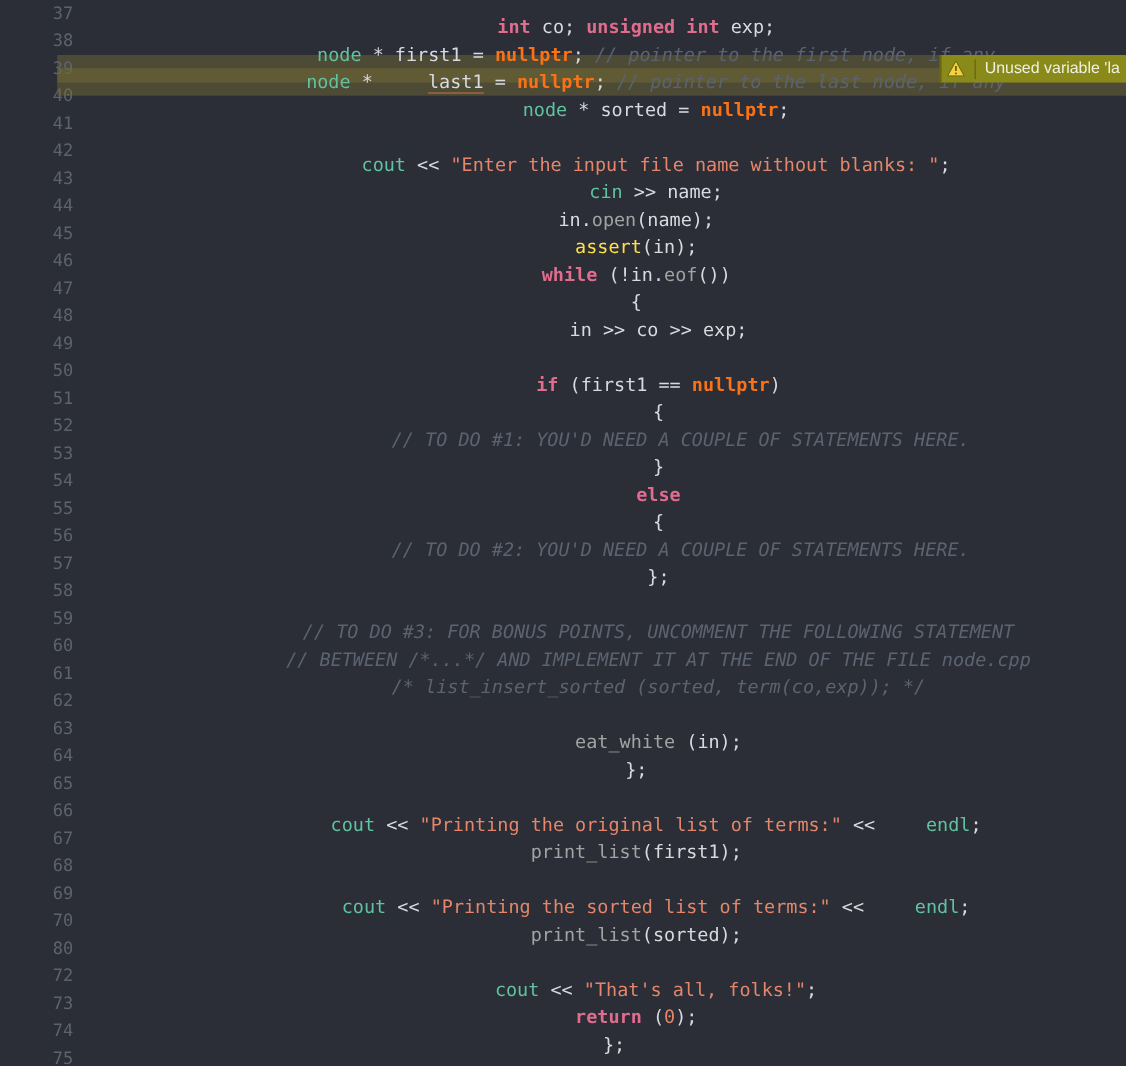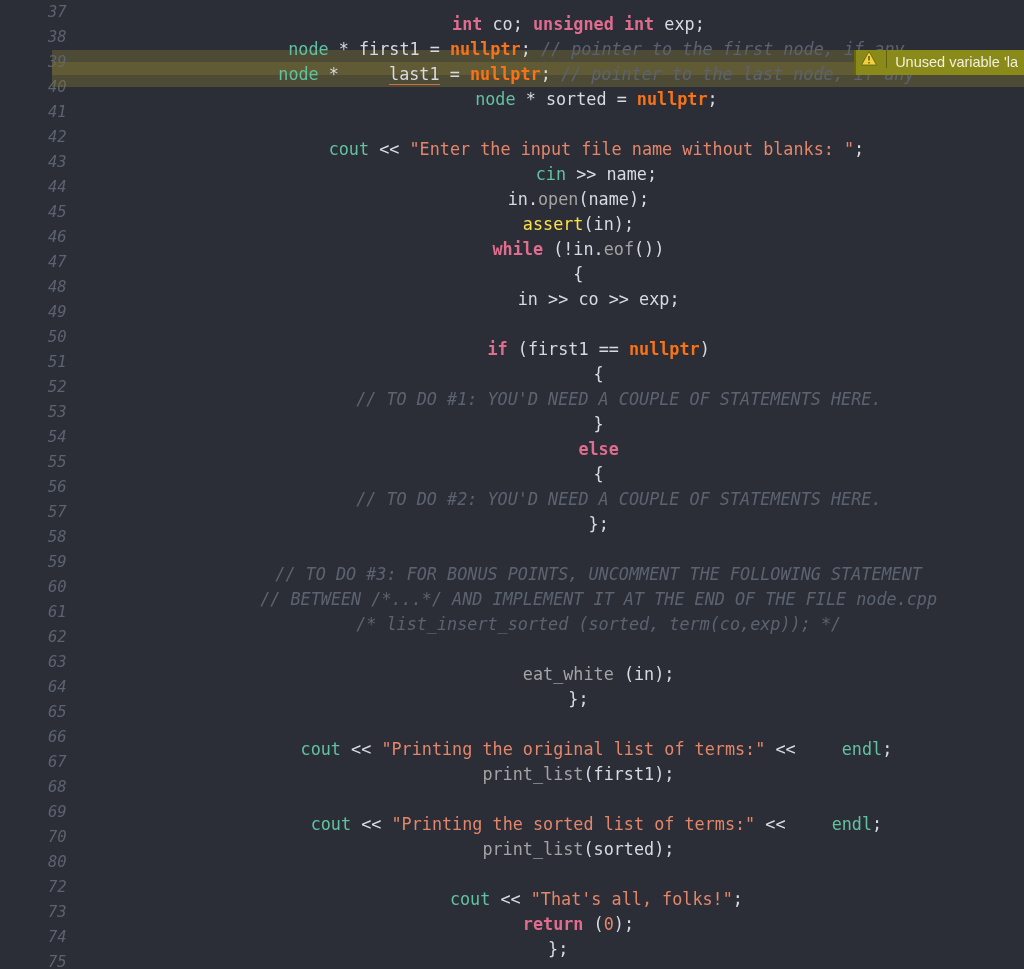--- a/index.html
+++ b/index.html
@@ -24,21 +24,20 @@
     flex-shrink: 0;
     background: #2b2e37;
     padding-top: 0px;
     text-align: right;
     color: #5c6370;
     user-select: none;
   }
   .gutter .ln {
     padding-right: 16px;
     height: 25px;
-    font-style: italic;
     font-size: 15.5px;
     margin-left: 48px;
   }
   .code {
     flex: 1;
     padding-top: 12px;
     white-space: pre;
     position: relative;
     text-align: center;
   }
@@ -62,21 +61,21 @@
   .t-num  { color: #e5866a; }
   .t-white{ color: #d7dae0; }
   .underline { border-bottom: 1px solid rgba(215,120,70,0.9); margin-left: 40px; }
 
   .warning-strip {
     position: absolute;
     top: 50px;
     right: 0;
     height: 25px;
     display: flex;
-    align-items: flex-start;
+    align-items: center;
     background: #8a8a1a;
     color: #f0f0e0;
     font-size: 14.5px;
     font-family: -apple-system, sans-serif;
     padding: 0 6px 0 4px;
     gap: 6px;
     border-left: 2px solid rgba(0,0,0,0.25);
   }
   .warning-strip .icon {
     width: 18px; height: 18px;

